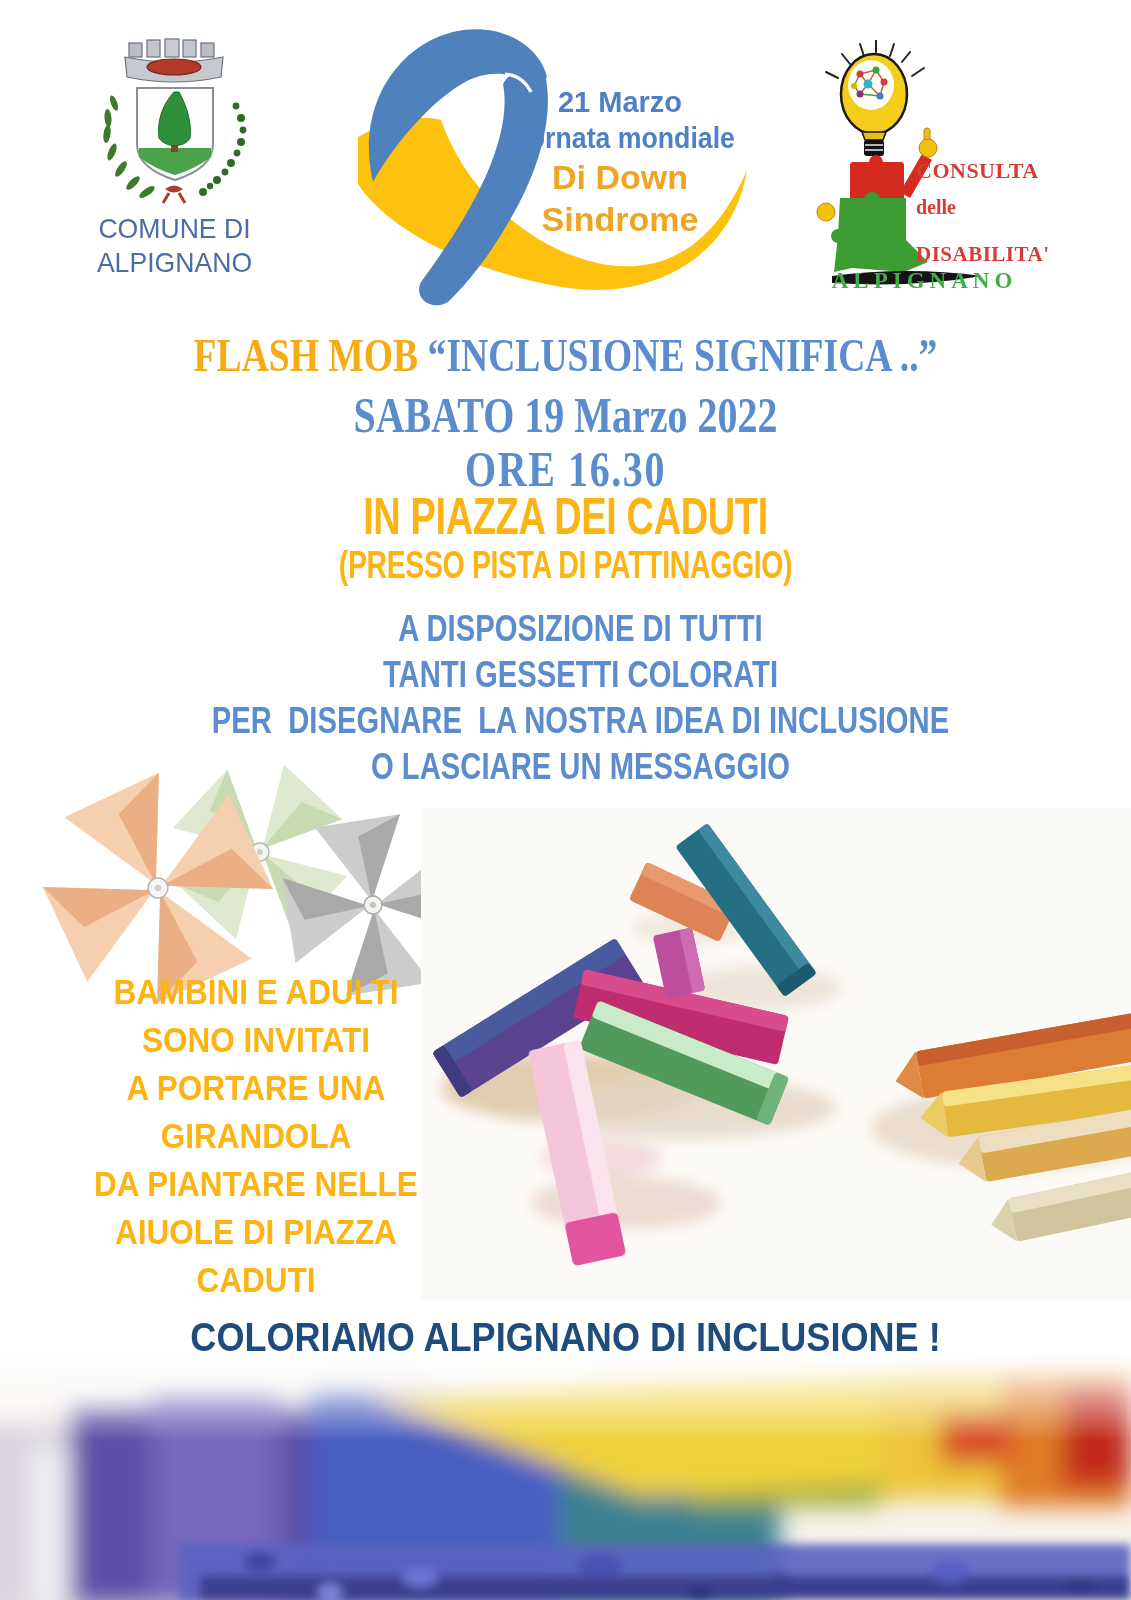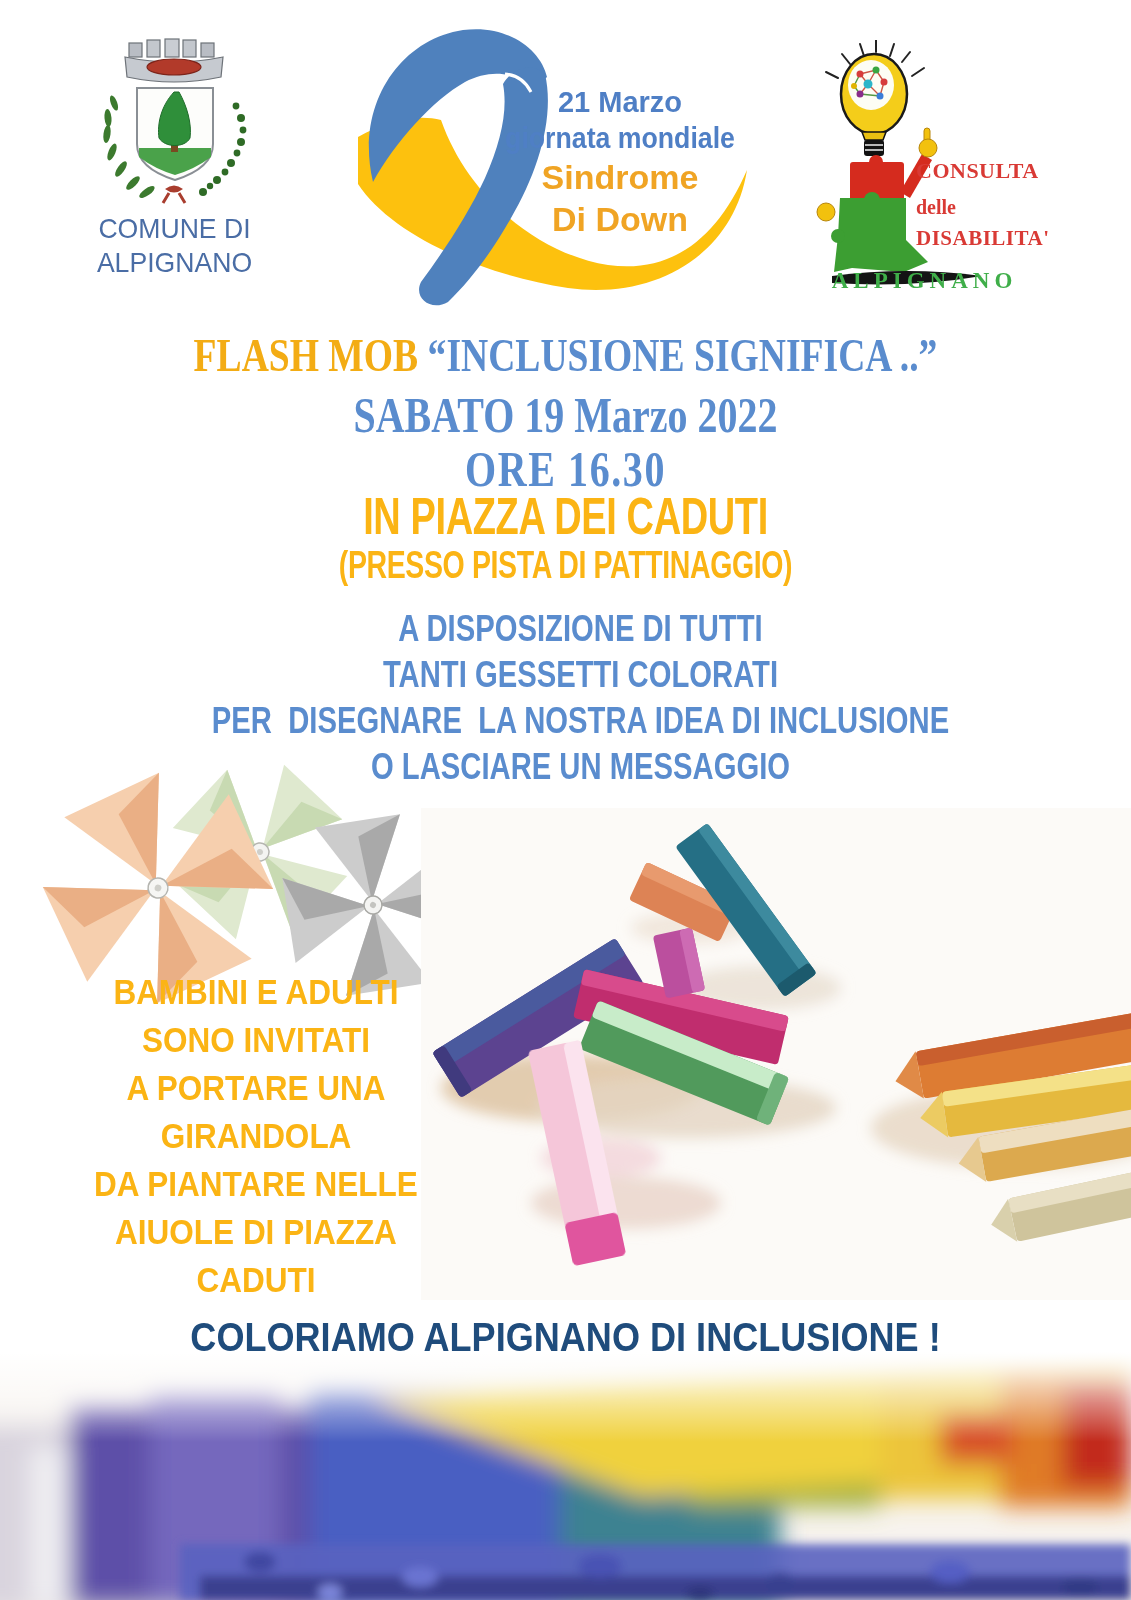--- a/index.html
+++ b/index.html
@@ -91,22 +91,22 @@
              C 188 50 158 46 132 60 C 100 78 62 120 40 160 Z" fill="#4f81bd"></path>
 
     <path d="M 212 52 C 222 95 205 150 178 196 C 160 228 138 258 115 280
              C 98 290 80 276 88 260 C 110 230 135 193 152 156
              C 168 120 175 88 170 62 C 180 45 200 40 212 52 Z" fill="#4f81bd"></path>
     <path d="M 198 70 C 193 60 184 53 172 52" stroke="#ffffff" stroke-width="3" fill="none"></path>
   </svg>
   <div class="abs ctr" style="left:470px; top:40px; width:300px;margin-top:44px;">
     <div class="round c-headblue" style="font-size:29px; line-height:36px;">21 Marzo</div>
     <div class="round c-headblue" style="font-size:29px; line-height:36px; transform:scaleX(0.92); transform-origin:50% 50%;">giornata mondiale</div>
+    <div class="round c-headorange" style="font-size:34px; line-height:42px;">Di Down</div>
     <div class="round c-headorange" style="font-size:34px; line-height:42px;">Sindrome</div>
-    <div class="round c-headorange" style="font-size:34px; line-height:42px;">Di Down</div>
   </div>
 
   <svg class="abs" style="left:812px; top:40px;" width="225" height="245" viewBox="0 0 225 245">
 
     <g stroke="#222" stroke-width="2" stroke-linecap="round">
       <line x1="30" y1="14" x2="38" y2="24"></line>
       <line x1="48" y1="4" x2="52" y2="16"></line>
       <line x1="64" y1="0" x2="64" y2="12"></line>
       <line x1="82" y1="4" x2="78" y2="16"></line>
       <line x1="98" y1="12" x2="90" y2="22"></line>
@@ -146,21 +146,21 @@
     <circle cx="60" cy="160" r="8" fill="#3c9e32"></circle>
     <polygon points="28,158 94,158 94,200 116,222 92,232 40,228 22,232 26,196" fill="#3c9e32"></polygon>
     <circle cx="26" cy="196" r="7" fill="#3c9e32"></circle>
 
     <circle cx="14" cy="172" r="9" fill="#f2c10e" stroke="#b8860b" stroke-width="1"></circle>
 
     <path d="M20 236 Q 95 226 170 236 Q 100 248 20 243 Z" fill="#141414"></path>
   </svg>
   <div class="abs consulta-serif c-red" style="left:916px; top:158px; font-size:22px; letter-spacing:0.5px;">CONSULTA</div>
   <div class="abs consulta-serif c-red" style="left:916px; top:196px; font-size:20px;">delle</div>
-  <div class="abs consulta-serif c-red" style="left:916px; top:226px; font-size:21px; letter-spacing:0.5px;text-align:center;">DISABILITA'</div>
+  <div class="abs consulta-serif c-red" style="left:916px; top:242px; font-size:21px; letter-spacing:0.5px;text-align:center;">DISABILITA'</div>
   <div class="abs ctr consulta-serif c-green" style="left:812px; top:268px; width:225px; font-size:23px; letter-spacing:5px;">ALPIGNANO</div>
 
   <div class="abs ctr serif" style="left:0; top:328px; width:1131px; font-size:47px; white-space:nowrap;">
     <span class="c-gold">FLASH MOB</span><span> </span>
     <span class="c-blue">“INCLUSIONE SIGNIFICA ..”</span>
   </div>
   <div class="abs ctr serif c-blue" style="left:0; top:386px; width:1131px; font-size:50px;">SABATO 19 Marzo 2022</div>
   <div class="abs ctr serif c-blue" style="left:0; top:440px; width:1131px; font-size:50px; letter-spacing:2px;">ORE 16.30</div>
   <div class="abs ctr cond c-yellow" style="left:0; top:486px; width:1131px; font-size:52px;">IN PIAZZA DEI CADUTI</div>
   <div class="abs ctr cond c-yellow" style="left:0; top:543px; width:1131px; font-size:39px;">(PRESSO PISTA DI PATTINAGGIO)</div>

